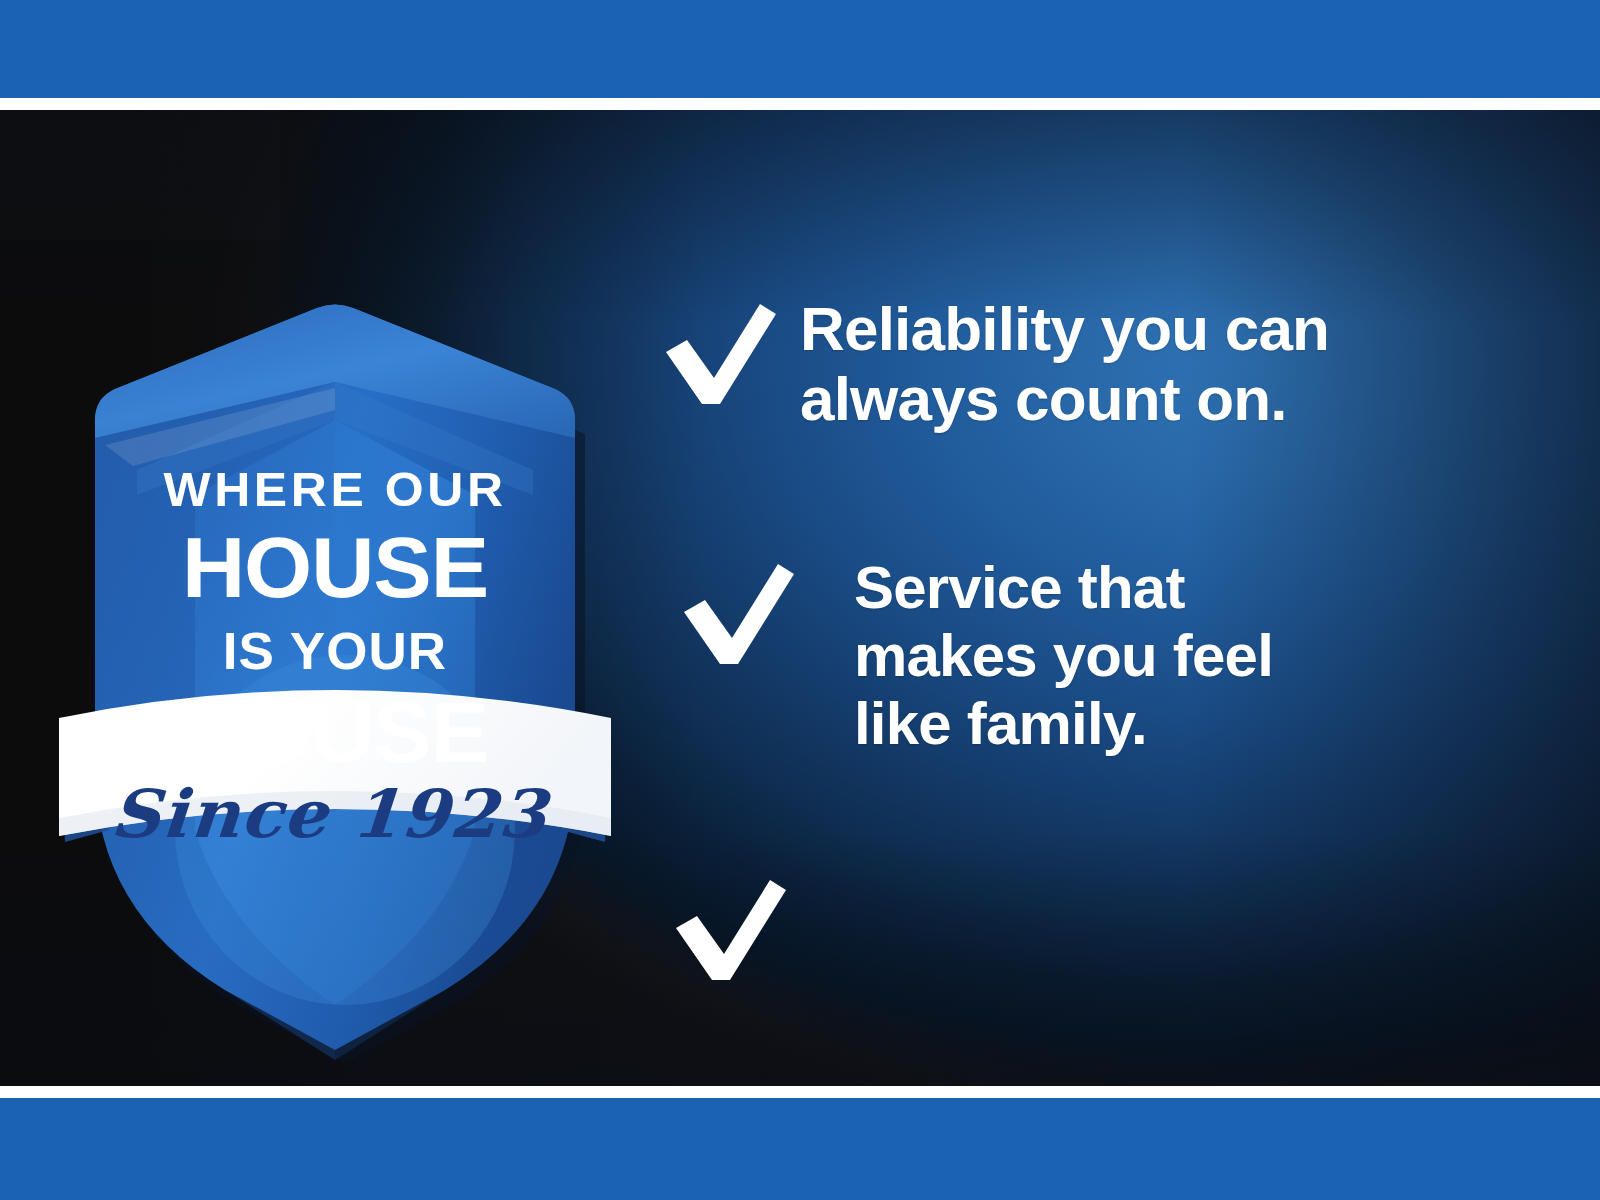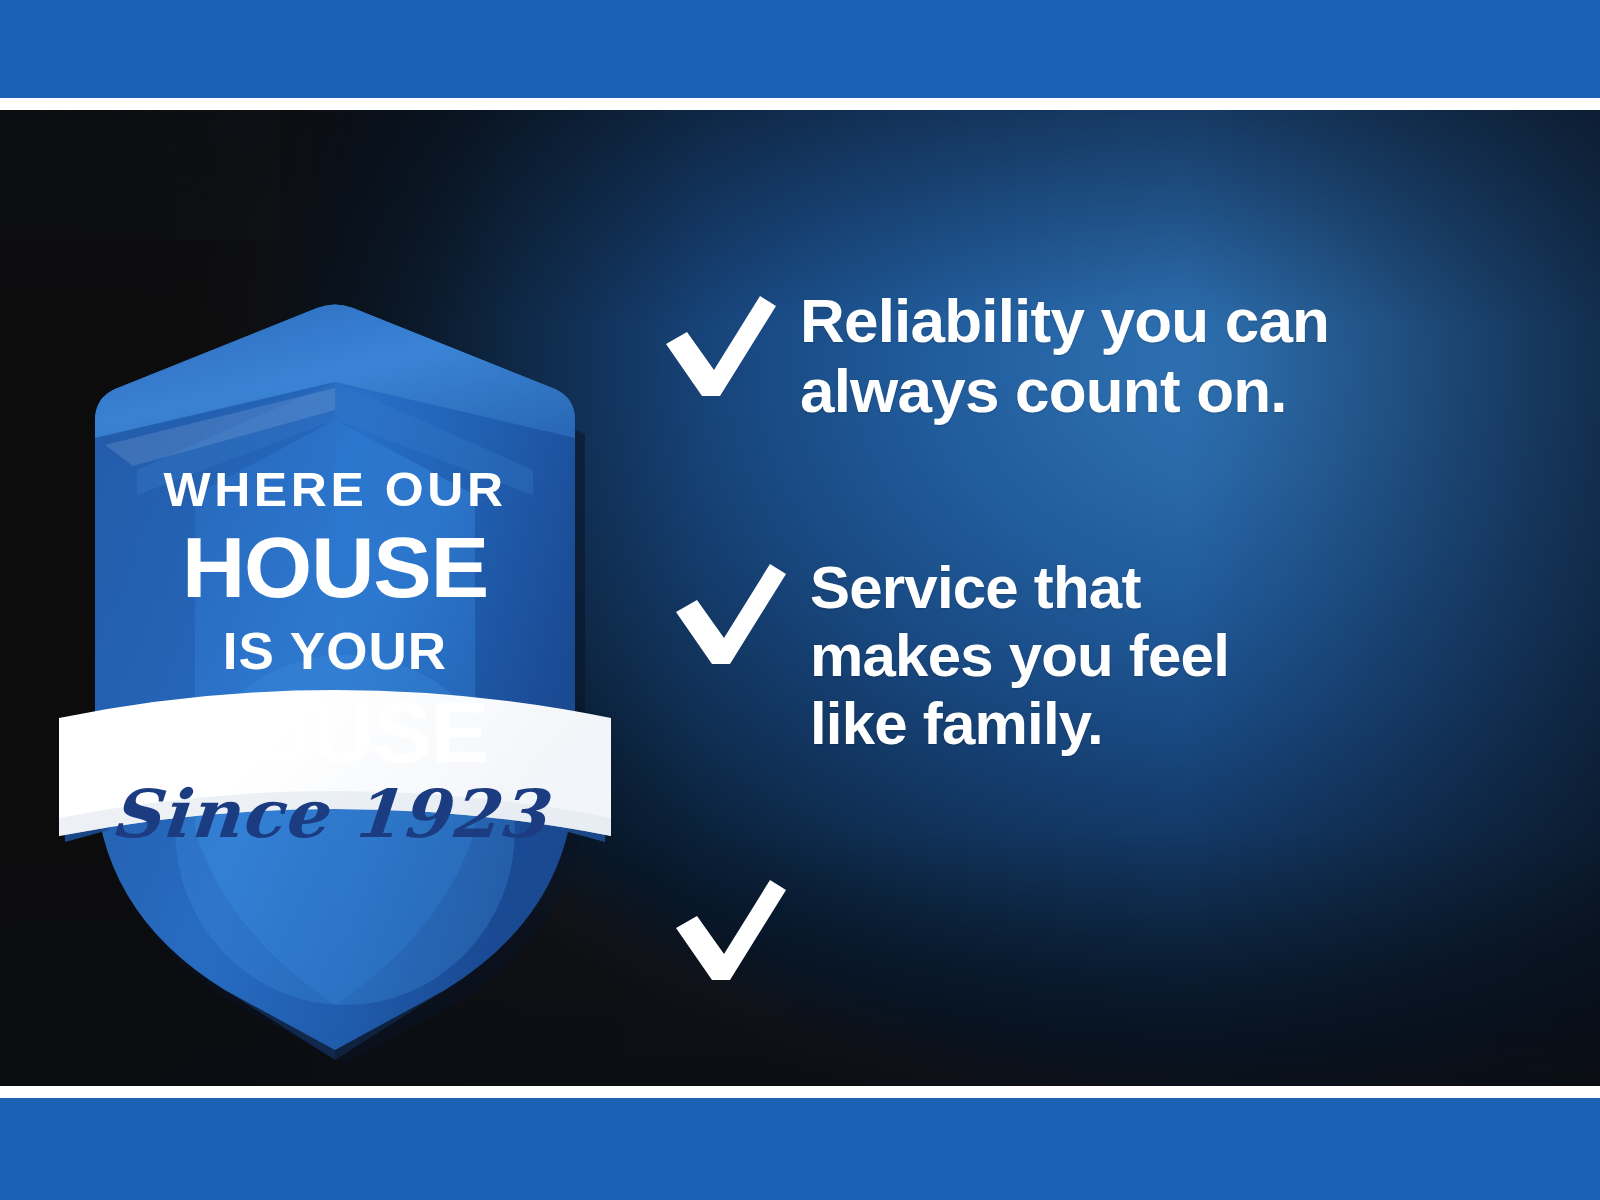--- a/index.html
+++ b/index.html
@@ -130,22 +130,22 @@
   .bullets {
     position:absolute;
     left:660px; top:152px;
     width:880px; height:880px;
   }
   .bullet {
     position:absolute;
     display:flex;
     align-items:flex-start;
   }
-  .bullet-1 { top:24px;  left:0px;  }
-  .bullet-2 { top:292px; left:10px; }
+  .bullet-1 { top:32px;  left:0px;  }
+  .bullet-2 { top:292px; left:18px;gap:36px; }
   .bullet-3 { top:608px; left:10px; }
 
   .check {
     flex:0 0 auto;
     width:118px; height:112px;
     margin-right:22px;
     margin-top:6px;
   }
   .check svg { display:block; width:100%; height:100%; }
 

